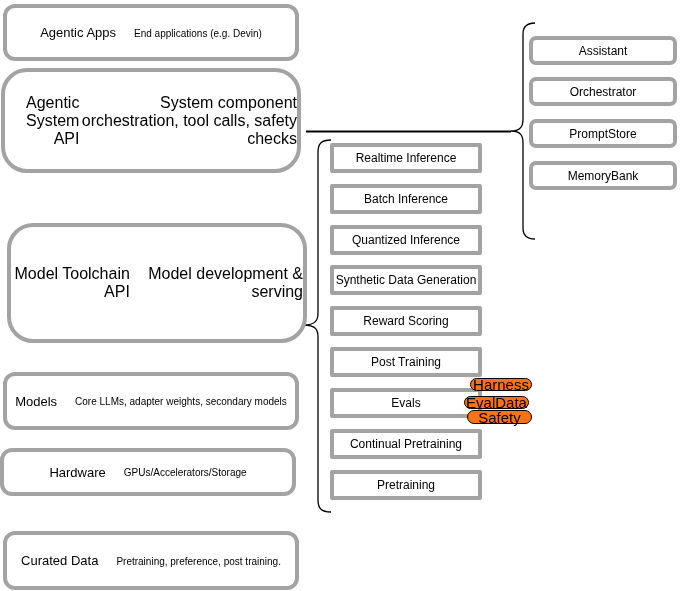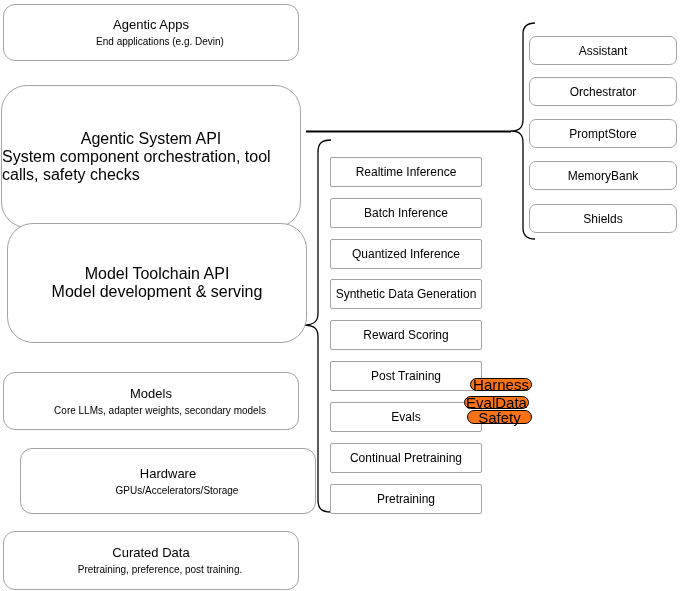--- a/index.html
+++ b/index.html
@@ -20,26 +20,26 @@
     position: absolute;
     left: 0; top: 0;
     width: 682px;
     height: 591px;
     z-index: 0;
   }
   .node {
     position: absolute;
     box-sizing: border-box;
     background: #ffffff;
-    border: 1px solid #a3a3a3;
+    border: 4px solid #a3a3a3;
     display: flex;
-    flex-direction: column;
+    flex-direction: row;
     align-items: center;
     justify-content: center;
-    text-align: left;
+    text-align: right;
     z-index: 1;
   }
   .lbox { border-radius: 12px; }
   .lbox-big { border-radius: 26px; }
   .lbox .title {
     font-size: 13px;
     line-height: 17px;
     white-space: nowrap;
   }
   .lbox .subtitle {
@@ -49,21 +49,20 @@
     white-space: nowrap;
     padding-left: 18px;
   }
   .mbox {
     left: 330px;
     width: 152px;
     height: 30px;
     border-radius: 2px;
     font-size: 12px;
     z-index: 1;
-    margin-top: 14px;
   }
   .rbox {
     left: 529px;
     width: 148px;
     height: 29px;
     border-radius: 7px;
     font-size: 12px;
     z-index: 1;
   }
   .pill {
@@ -90,36 +89,36 @@
     <line x1="306" y1="131.5" x2="511" y2="131.5" stroke="#000000" stroke-width="2"></line>
     <path d="M 331 140 C 321 140 318 144 318 152 L 318 313 C 318 320 316 325 303 325 C 316 325 318 330 318 337 L 318 500 C 318 508 321 512 331 512" fill="none" stroke="#000000" stroke-width="1.3"></path>
     <path d="M 535 23 C 526 23 523 27 523 34 L 523 119 C 523 126 521 131 511 131 C 521 131 523 136 523 143 L 523 228 C 523 235 526 239 535 239" fill="none" stroke="#000000" stroke-width="1.3"></path>
   </svg>
 
   <div class="node lbox" style="left:3px; top:4px; width:296px; height:57px">
     <div class="title">Agentic Apps</div>
     <div class="subtitle">End applications (e.g. Devin)</div>
   </div>
 
-  <div class="node lbox-big" style="left:1px; top:85px; width:300px; height:143px">
+  <div class="node lbox-big" style="left:1px; top:68px; width:300px; height:105px">
     <div class="title">Agentic System API</div>
     <div class="subtitle">System component orchestration, tool calls, safety checks</div>
   </div>
 
   <div class="node lbox-big" style="left:7px; top:223px; width:300px; height:120px">
     <div class="title">Model Toolchain API</div>
     <div class="subtitle">Model development &amp; serving</div>
   </div>
 
   <div class="node lbox" style="left:3px; top:372px; width:296px; height:58px">
     <div class="title">Models</div>
     <div class="subtitle">Core LLMs, adapter weights, secondary models</div>
   </div>
 
-  <div class="node lbox" style="left:20px; top:448px; width:296px; height:66px">
+  <div class="node lbox" style="left:0; top:448px; width:296px; height:48px">
     <div class="title">Hardware</div>
     <div class="subtitle">GPUs/Accelerators/Storage</div>
   </div>
 
   <div class="node lbox" style="left:3px; top:531px; width:296px; height:59px">
     <div class="title">Curated Data</div>
     <div class="subtitle">Pretraining, preference, post training.</div>
   </div>
 
   <div class="node mbox" style="top:143px">Realtime Inference</div>
@@ -133,15 +132,14 @@
   <div class="node mbox" style="top:470px">Pretraining</div>
 
   <div class="pill" style="left:470px; top:378px; width:62px; height:13px">Harness</div>
   <div class="pill" style="left:464px; top:396px; width:65px; height:13px">EvalData</div>
   <div class="pill" style="left:467px; top:410px; width:65px; height:14px">Safety</div>
 
   <div class="node rbox" style="top:36px">Assistant</div>
   <div class="node rbox" style="top:77px">Orchestrator</div>
   <div class="node rbox" style="top:119px">PromptStore</div>
   <div class="node rbox" style="top:161px">MemoryBank</div>
-  <div class="node rbox" style="top:204px">Shields</div>
 
 </div>
 
 </body></html>

